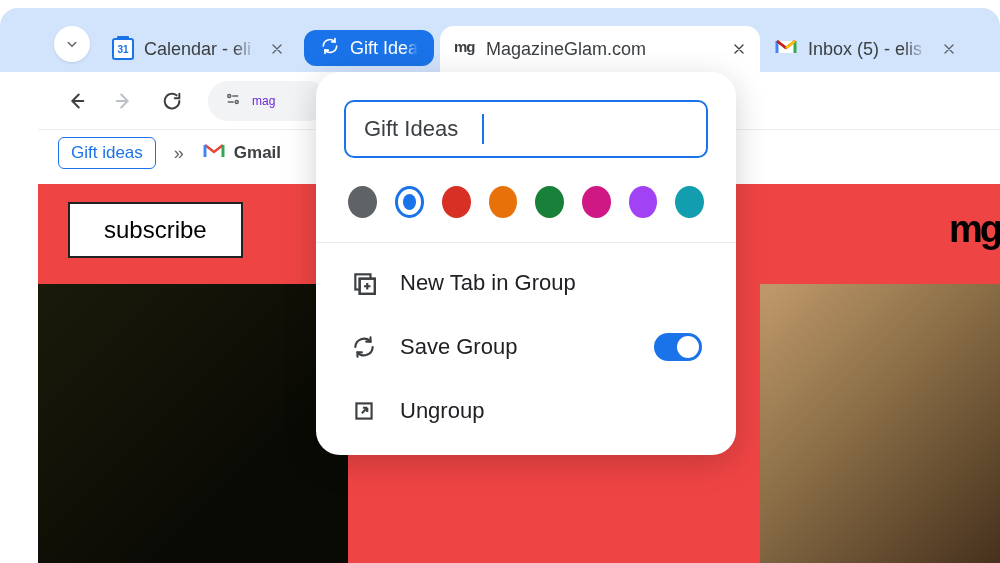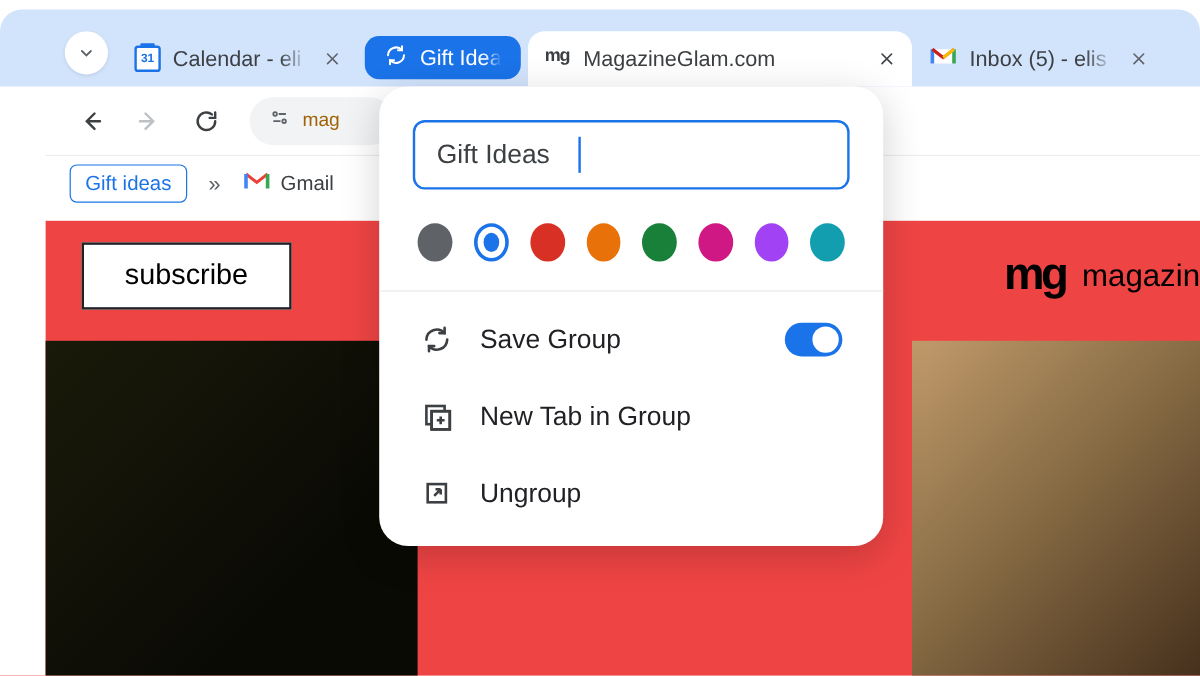--- a/index.html
+++ b/index.html
@@ -22,27 +22,27 @@
   .favicon-cal::before { content:"31"; }
   .favicon-cal::after { content:""; position:absolute; top:-4px; left:3px; right:3px; height:3px; background:#1a73e8; border-radius:1px; }
   .favicon-mg { font-weight: bold; font-size: 15px; letter-spacing: -1px; }
   .favicon-sync svg { width: 20px; height: 20px; stroke:#fff; }
   .favicon-gmail svg { width:24px; height:24px; }
 
   .toolbar { height: 58px; background: #fff; display: flex; align-items: center; padding: 0 20px; gap: 12px; border-bottom: 1px solid #eee; margin-top:0; margin-left:38px; border-radius: 0 0 0 0; }
   .nav-btn { width: 36px; height: 36px; display: flex; align-items: center; justify-content: center; cursor: pointer; border-radius: 50%; }
   .nav-btn svg { width: 22px; height: 22px; stroke: #3c4043; }
   .nav-btn.disabled svg { stroke: #bdc1c6; }
-  .omnibox { flex: 1; height: 40px; background: #f1f3f4; border-radius: 20px; display: flex; align-items: center; padding: 0 16px; gap: 10px; font-size: 16px; color: #a16207; margin-left:6px; max-width:120px; }
+  .omnibox { flex: 1; height: 40px; background: #f1f3f4; border-radius: 20px; display: flex; align-items: center; padding: 0 16px; gap: 10px; font-size: 12px; color: #6d28d9; margin-left:6px; max-width:120px; }
   .omnibox-icon svg { width:18px; height:18px; }
 
   .bookmarks { height: 46px; display: flex; align-items: center; padding: 0 20px; gap: 14px; margin-left:38px; }
   .bookmark-chip { border: 1.5px solid #1a73e8; color: #1a73e8; padding: 5px 12px; border-radius: 6px; font-size: 17px; cursor: pointer; }
   .bookmark-overflow { font-size: 18px; color: #5f6368; cursor: pointer; padding: 0 4px; }
-  .bookmark-item { display: flex; align-items: center; gap: 8px; font-size: 17px; color: #3c4043; cursor: pointer; }
+  .bookmark-item { display: flex; align-items: center; gap: 8px; font-size: 17px; color: #3c4043; cursor: pointer; font-weight: bold; }
 
   .content { position: absolute; top: 184px; left: 38px; right: 0; bottom: 0; background: #ef4444; }
   .subscribe-btn { position: absolute; left: 30px; top: 18px; border: 2px solid #202124; padding: 12px 34px; font-size: 24px; background: #fff; cursor: pointer; }
   .logo-right { position: absolute; right: 0; top: 24px; display: flex; align-items: center; gap: 14px; font-size: 26px; font-weight: 500; }
   .logo-mg { font-size: 38px; font-weight: 800; letter-spacing: -3px; }
   .hero-left { position: absolute; left: 0; top: 100px; width: 310px; height: 280px; background: linear-gradient(135deg, #1a1a0a 0%, #0a0a05 70%); }
   .hero-right { position: absolute; right: -40px; top: 100px; width: 280px; height: 280px; background: linear-gradient(135deg, #c19a6b 0%, #8b6f47 40%, #3d2817 100%); }
 
   .context-menu { position: absolute; left: 316px; top: 72px; width: 420px; background: #fff; border-radius: 24px; box-shadow: 0 8px 32px rgba(0,0,0,0.18); padding: 28px 28px 12px 28px; z-index: 100; }
   .group-name-input { width: 100%; height: 58px; border: 2.5px solid #1a73e8; border-radius: 10px; padding: 0 18px; font-size: 22px; color: #3c4043; outline: none; }
@@ -149,21 +149,20 @@
           <path d="M21 6v12" stroke="#34a853" stroke-width="3"></path>
         </svg></span>
     <span>Gmail</span>
   </div>
 </div>
 
 <div class="content">
   <button class="subscribe-btn">subscribe</button>
   <div class="logo-right">
     <span class="logo-mg">mg</span>
-    <span>magazin</span>
   </div>
   <div class="hero-left"></div>
   <div class="hero-right"></div>
 </div>
 
 <div class="context-menu">
   <div class="group-name-wrapper">
     <input class="group-name-input" value="Gift Ideas" style="">
     <div class="cursor"></div>
   </div>
@@ -174,40 +173,40 @@
     <div class="color-dot" style="background:#e8710a"></div>
     <div class="color-dot" style="background:#188038"></div>
     <div class="color-dot" style="background:#d01884"></div>
     <div class="color-dot" style="background:#a142f4"></div>
     <div class="color-dot" style="background:#129eaf"></div>
   </div>
   <div class="menu-divider"></div>
   <div class="menu-item">
     <span class="menu-item-icon">
         <svg viewBox="0 0 24 24">
-          <path d="M4 12a8 8 0 0 1 14-5M20 12a8 8 0 0 1-14 5" stroke-linecap="round"></path>
-          <path d="M18 3v4h-4M6 21v-4h4" stroke-linecap="round"></path>
-        </svg>
-      </span>
-    <span class="menu-item-label">Save Group</span>
-    <div class="toggle"></div>
-  </div>
-  <div class="menu-item">
-    <span class="menu-item-icon">
-        <svg viewBox="0 0 24 24">
           <rect x="4" y="4" width="14" height="14"></rect>
           <rect x="8" y="8" width="14" height="14" fill="#fff"></rect>
           <rect x="8" y="8" width="14" height="14"></rect>
           <path d="M15 12v6M12 15h6"></path>
         </svg>
       </span>
     <span class="menu-item-label">New Tab in Group</span>
   </div>
   <div class="menu-item">
     <span class="menu-item-icon">
         <svg viewBox="0 0 24 24">
+          <path d="M4 12a8 8 0 0 1 14-5M20 12a8 8 0 0 1-14 5" stroke-linecap="round"></path>
+          <path d="M18 3v4h-4M6 21v-4h4" stroke-linecap="round"></path>
+        </svg>
+      </span>
+    <span class="menu-item-label">Save Group</span>
+    <div class="toggle"></div>
+  </div>
+  <div class="menu-item">
+    <span class="menu-item-icon">
+        <svg viewBox="0 0 24 24">
           <rect x="5" y="5" width="14" height="14"></rect>
           <path d="M10 14l5-5M15 9v4M15 9h-4"></path>
         </svg>
       </span>
     <span class="menu-item-label">Ungroup</span>
   </div>
 </div>
 
 </body></html>

